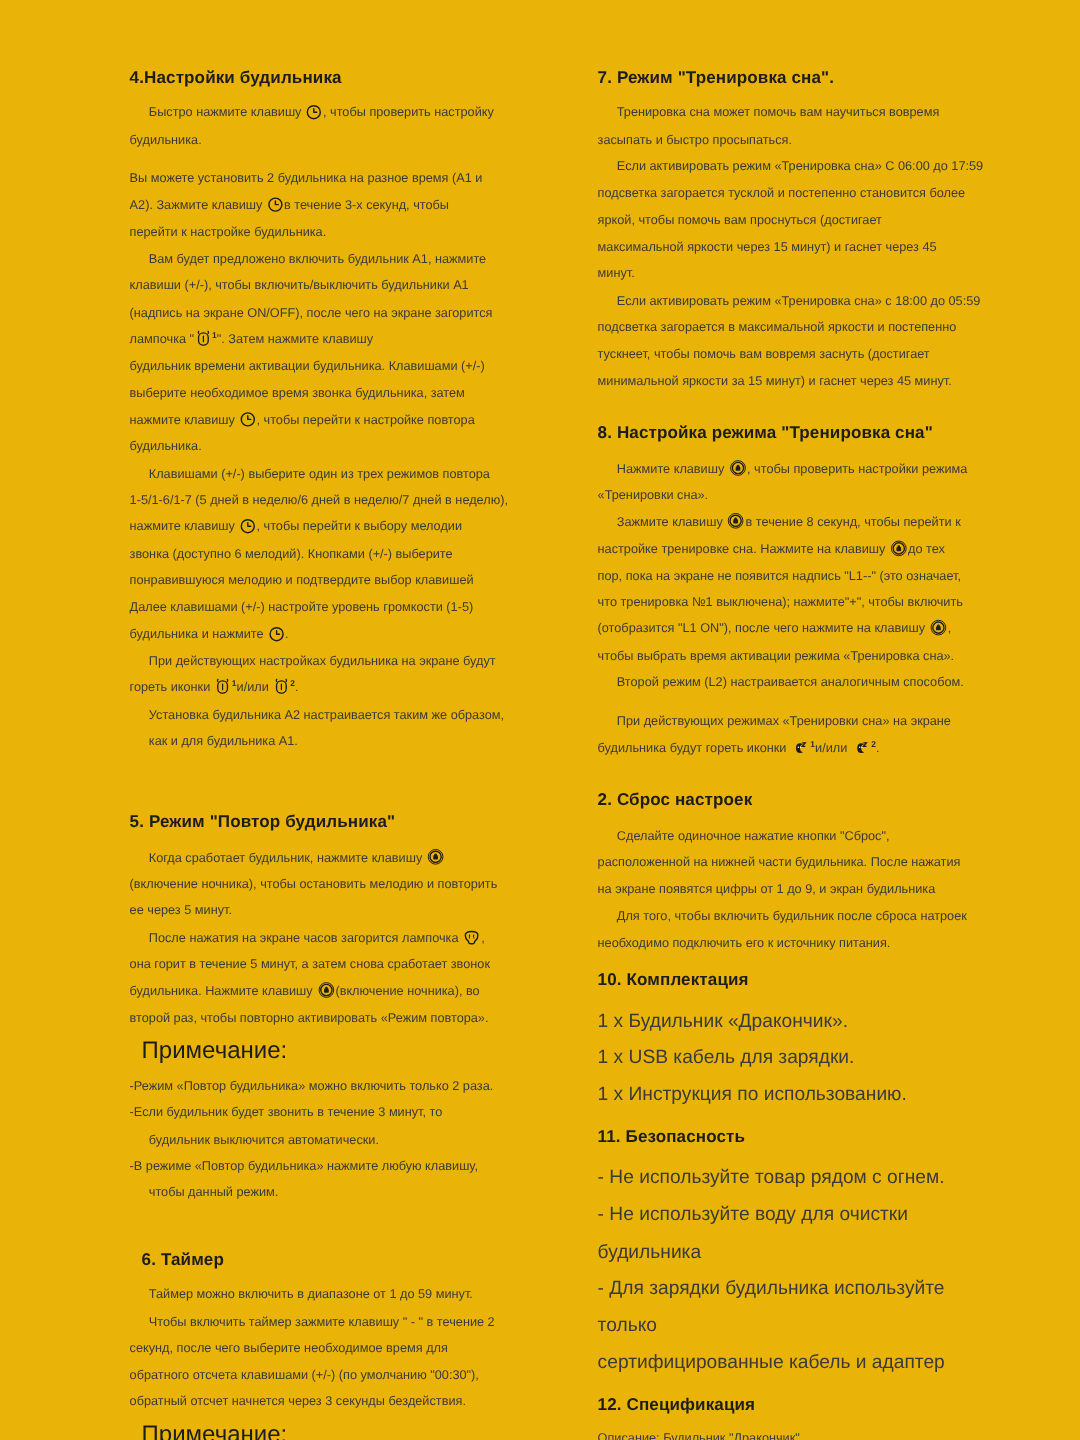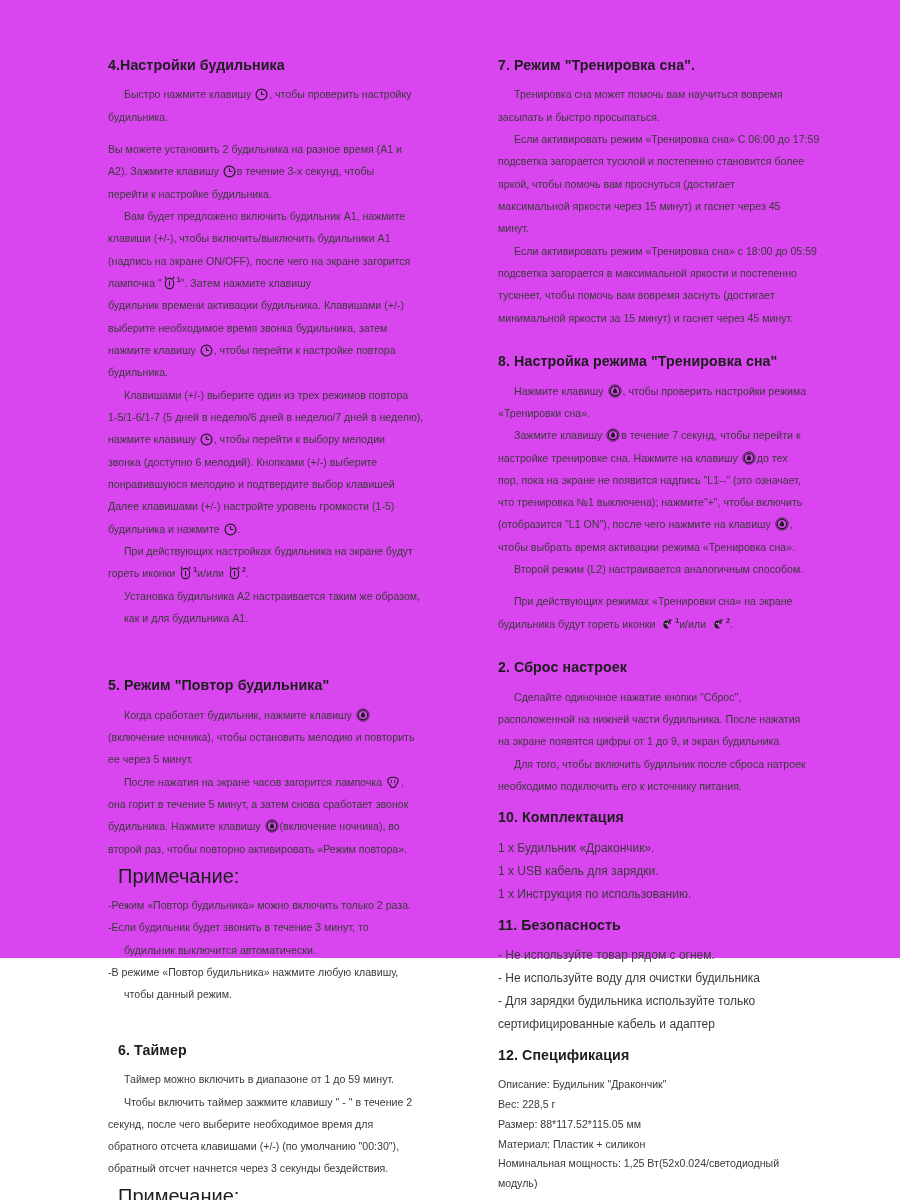--- a/index.html
+++ b/index.html
@@ -12,22 +12,22 @@
     height: 1200px;
     font-family: "Liberation Sans", "DejaVu Sans", sans-serif;
     color: #2b2b2b;
     overflow: hidden;
     position: relative;
   }
   .page {
     position: absolute;
     left: 0; top: 0;
     width: 900px;
-    height: 958px;
-    background: #d946ef;
+    height: 1200px;
+    background: #eab308;
     box-sizing: border-box;
   }
   .columns {
     position: absolute;
     left: 0;
     top: 0;
     width: 900px;
     height: 1200px;
     display: flex;
   }
@@ -69,21 +69,21 @@
     text-indent: 0;
   }
   p.spec-line {
     font-size: 10.6px;
     line-height: 1.88;
     margin: 0;
     color: #3a3a3a;
     text-indent: 0;
   }
   p.list-line {
-    font-size: 12px;
+    font-size: 16px;
     line-height: 1.92;
     margin: 0;
     color: #3a3a3a;
     text-indent: 0;
   }
   .gap-sm { height: 10px; }
   .gap-md { height: 22px; }
   .gap-lg { height: 34px; }
   .gap-xl { height: 46px; }
 
@@ -290,21 +290,21 @@
               </svg></span><span>, чтобы проверить настройки режима</span>
       </p>
       <p class="para noindent">«Тренировки сна».</p>
 
       <p class="para">
         <span>Зажмите клавишу</span>
         <span class="ico"><svg width="14" height="14" viewBox="0 0 24 24">
                 <circle cx="12" cy="12" r="10.5" fill="none" stroke="#1d1d1d" stroke-width="1.4"></circle>
                 <circle cx="12" cy="12" r="8" fill="none" stroke="#1d1d1d" stroke-width="2"></circle>
                 <path d="M8.6 12.2 q0-2.2 1.6-2.6 v-1.2 q0-1 1.8-1 t1.8 1 v1.2 q1.6 .4 1.6 2.6 v2.4 q0 1.3-1.4 1.3 h-4 q-1.4 0-1.4-1.3 z" fill="#1d1d1d"></path>
-              </svg></span><span>в течение 7 секунд, чтобы перейти к</span>
+              </svg></span><span>в течение 8 секунд, чтобы перейти к</span>
       </p>
       <p class="para noindent">
         <span>настройке тренировке сна. Нажмите на клавишу</span>
         <span class="ico"><svg width="14" height="14" viewBox="0 0 24 24">
                 <circle cx="12" cy="12" r="10.5" fill="none" stroke="#1d1d1d" stroke-width="1.4"></circle>
                 <circle cx="12" cy="12" r="8" fill="none" stroke="#1d1d1d" stroke-width="2"></circle>
                 <path d="M8.6 12.2 q0-2.2 1.6-2.6 v-1.2 q0-1 1.8-1 t1.8 1 v1.2 q1.6 .4 1.6 2.6 v2.4 q0 1.3-1.4 1.3 h-4 q-1.4 0-1.4-1.3 z" fill="#1d1d1d"></path>
               </svg></span><span>до тех</span>
       </p>
       <p class="para noindent">пор, пока на экране не появится надпись "L1--" (это означает,</p>

